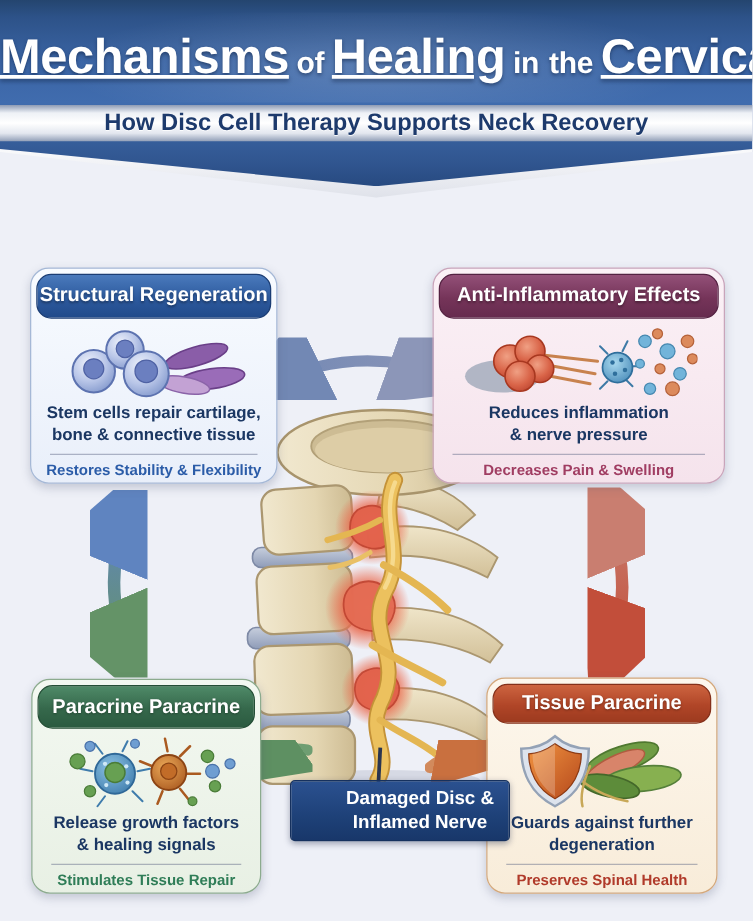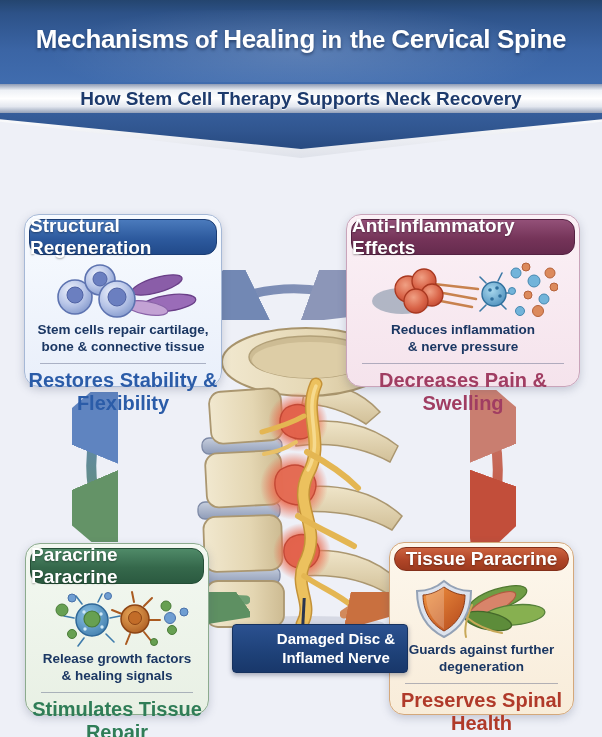--- a/index.html
+++ b/index.html
@@ -26,49 +26,49 @@
   .header-gloss{
     position:absolute;left:0;top:10px;width:602px;height:72px;
     background:radial-gradient(ellipse 60% 100% at 50% 60%,rgba(255,255,255,.16),rgba(255,255,255,0) 70%);
   }
   .title{
     position:absolute;left:0;top:24px;width:602px;text-align:center;
     color:#ffffff;font-weight:bold;letter-spacing:-.3px;
     text-shadow:0 2px 3px rgba(10,25,55,.5);
     white-space:nowrap;
   }
-  .title .big{font-size:26px;}
+  .title .big{font-size:39px;text-decoration:underline;}
   .title .small{font-size:24px;margin:0 2px;}
   .subtitle-band{
     position:absolute;left:0;top:84px;width:602px;height:29px;
     background:linear-gradient(180deg,#8e9bb4 0%,#eef1f6 22%,#ffffff 50%,#e3e7ef 78%,#93a0b8 100%);
     display:flex;align-items:center;justify-content:center;
   }
   .subtitle-band span{
     font-size:19px;font-weight:bold;color:#1d3a6c;text-shadow:0 1px 0 rgba(255,255,255,.8);
   }
 
   
   .mbox{
     position:absolute;border-radius:15px;display:flex;flex-direction:column;
     box-shadow:0 3px 8px rgba(70,80,110,.25);
   }
   .mbox .pill{
     margin:4px 4px 0;height:34px;border-radius:12px;
     display:flex;align-items:center;justify-content:center;
-    color:#fff;font-weight:bold;font-size:19px;
+    color:#fff;font-weight:bold;font-size:16px;
     text-shadow:0 1px 2px rgba(0,0,0,.35);
   }
   .mbox .iconzone{flex:1;display:flex;align-items:center;justify-content:center;padding-top:4px;}
   .mbox .desc{
     text-align:center;font-size:13.5px;font-weight:bold;color:#1b3763;
     line-height:1.28;white-space:pre-line;
   }
   .mbox .divider{border-top:1px solid rgba(90,100,130,.45);margin:7px 15px 5px;}
-  .mbox .footer{text-align:center;font-size:20px;font-weight:bold;margin-bottom:3px;}
+  .mbox .footer{text-align:center;font-size:12px;font-weight:bold;margin-bottom:3px;}
 
   .box-structural{
     left:24px;top:214px;width:196px;height:171px;
     background:linear-gradient(180deg,#f8fbff 0%,#e9effa 100%);
     border:1.5px solid #a5b8d6;
   }
   .box-structural .pill{background:linear-gradient(180deg,#4a7abc 0%,#2d5a9e 55%,#214a8a 100%);border:1px solid #1b3d74;}
   .box-anti{
     left:346px;top:214px;width:232px;height:171px;
     background:linear-gradient(180deg,#fbf1f6 0%,#f5e3ec 100%);
@@ -115,21 +115,21 @@
   </div>
   <div class="title">
     <span class="big">Mechanisms</span>
     <span class="small">of</span>
     <span class="big">Healing</span>
     <span class="small">in</span>
     <span class="small">the</span>
     <span class="big">Cervical Spine</span>
   </div>
   <div class="subtitle-band">
-    <span>How Stem Cell Therapy Supports Neck Recovery</span>
+    <span>How Disc Cell Therapy Supports Neck Recovery</span>
   </div>
 
   <svg class="spine" width="222" height="312" viewBox="0 0 222 312">
     <defs>
       <linearGradient id="bone" x1="0" y1="0" x2="1" y2="0">
         <stop offset="0" stop-color="#f1e8cf"></stop>
           <stop offset=".6" stop-color="#e4d6b2"></stop>
           <stop offset="1" stop-color="#cdbb92"></stop>
       </linearGradient>
       <linearGradient id="boneV" x1="0" y1="0" x2="0" y2="1">

